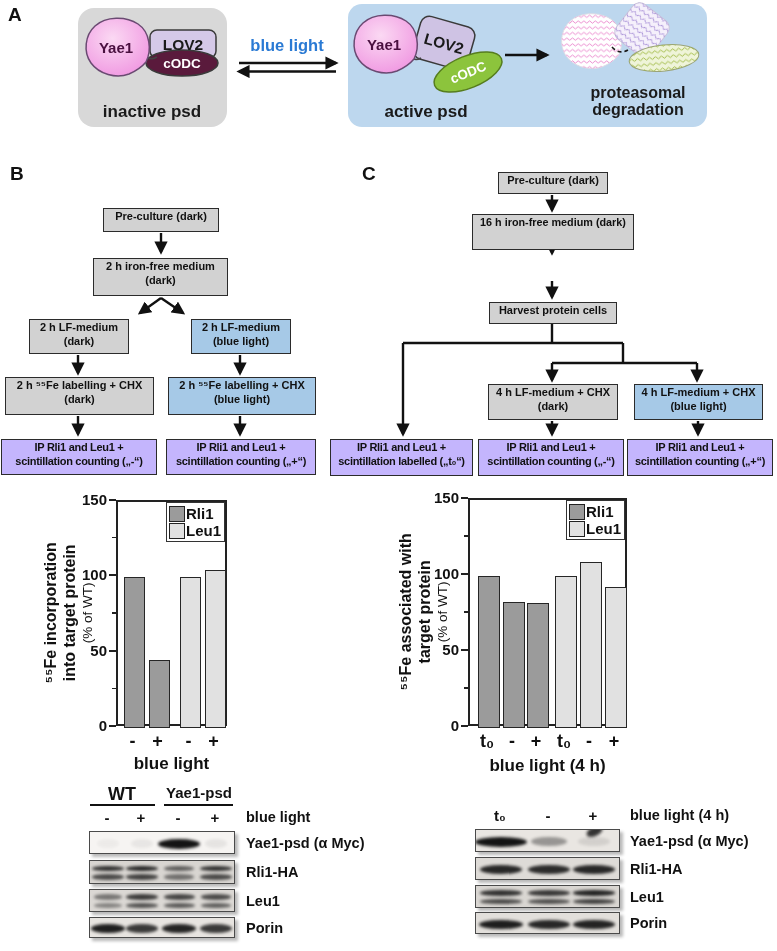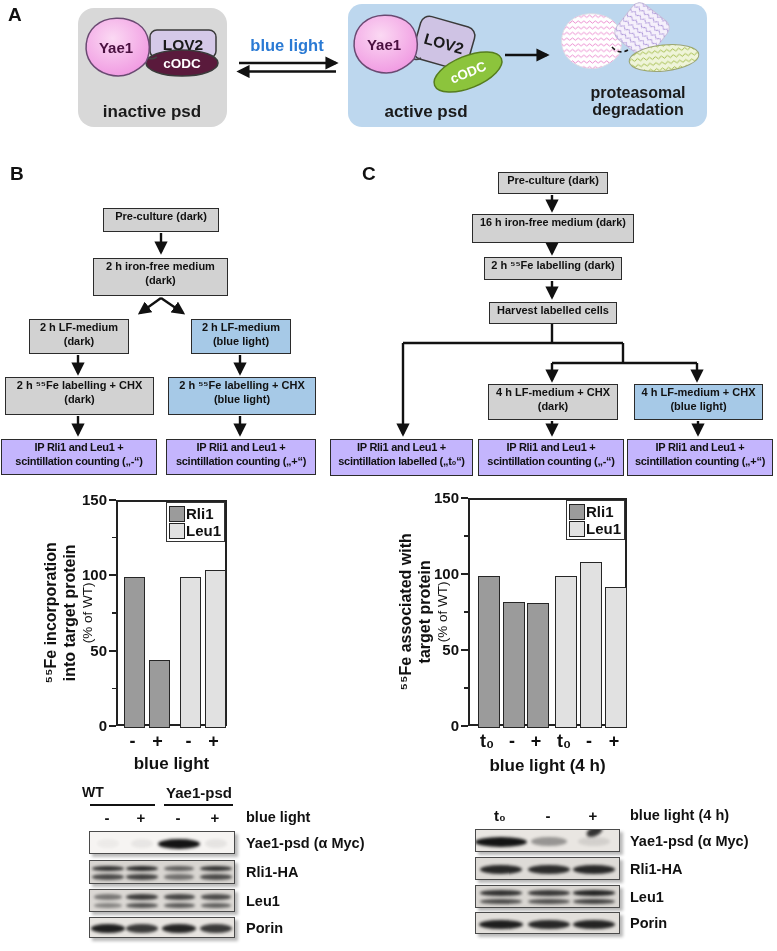--- a/index.html
+++ b/index.html
@@ -168,28 +168,25 @@
       <div class="fc-line">IP Rli1 and Leu1 +</div>
       <div class="fc-line">scintillation counting („-“)</div>
     </div>
     <div class="fc-box fc-white" style="left: 166px; top: 439px; width: 150px; height: 36px;">
       <div class="fc-line">IP Rli1 and Leu1 +</div>
       <div class="fc-line">scintillation counting („+“)</div>
     </div>
     <div class="fc-box fc-gray" style="left: 498px; top: 172px; width: 110px; height: 22px;">
       <div class="fc-line">Pre-culture (dark)</div>
     </div>
-    <div class="fc-box fc-gray" style="left: 472px; top: 214px; width: 162px; height: 29px; font-size: 10.8px;">
+    <div class="fc-box fc-gray" style="left: 472px; top: 214px; width: 162px; height: 36px; font-size: 10.8px;">
       <div class="fc-line">16 h iron-free medium (dark)</div>
     </div>
-    <div class="fc-box fc-gray" style="left: 484px; top: 257px; width: 138px; height: 23px;">
-      <div class="fc-line">2 h ⁵⁵Fe labelling (dark)</div>
-    </div>
     <div class="fc-box fc-gray" style="left: 489px; top: 302px; width: 128px; height: 22px;">
-      <div class="fc-line">Harvest labelled cells</div>
+      <div class="fc-line">Harvest protein cells</div>
     </div>
     <div class="fc-box fc-gray" style="left: 488px; top: 384px; width: 130px; height: 36px;">
       <div class="fc-line">4 h LF-medium + CHX</div>
       <div class="fc-line">(dark)</div>
     </div>
     <div class="fc-box fc-blue" style="left: 634px; top: 384px; width: 129px; height: 36px;">
       <div class="fc-line">4 h LF-medium + CHX</div>
       <div class="fc-line">(blue light)</div>
     </div>
     <div class="fc-box fc-white" style="left: 330px; top: 439px; width: 143px; height: 37px;">
@@ -299,21 +296,21 @@
     <div class="xcat" style="left: 575px; top: 731px; width: 28px;">-</div>
     <div class="xcat" style="left: 600px; top: 731px; width: 28px;">+</div>
     <div class="xtitle" style="left: 477.5px; top: 756px; width: 140px;">blue light (4 h)</div>
     <div class="ylab-wrap" style="left: 384px; top: 498px; width: 80px; height: 228px;">
       <div class="ylab">
         <div>⁵⁵Fe associated with</div>
         <div>target protein</div>
         <div class="plain">(% of WT)</div>
       </div>
     </div>
-    <div class="blot-text" style="left: 82px; top: 784px; width: 80px; font-size: 14px;">WT</div>
+    <div class="blot-text" style="left: 82px; top: 784px; width: 80px; text-align: center; font-size: 18px;">WT</div>
     <div class="hline" style="left: 90px; top: 804px; width: 65px;"></div>
     <div class="blot-text" style="left: 159px; top: 784px; width: 80px; text-align: center; font-size: 15px;">Yae1-psd</div>
     <div class="hline" style="left: 164px; top: 804px; width: 69px;"></div>
     <div class="lane-lab" style="left: 95px; top: 809px; width: 24px;">-</div>
     <div class="lane-lab" style="left: 129px; top: 809px; width: 24px;">+</div>
     <div class="lane-lab" style="left: 166px; top: 809px; width: 24px;">-</div>
     <div class="lane-lab" style="left: 203px; top: 809px; width: 24px;">+</div>
     <div class="blot-text" style="left: 246px; top: 809px;">blue light</div>
     <div class="strip" style="left: 89px; top: 831px; width: 146px; height: 23px; background: rgb(246, 244, 242);">
       <div class="band" style="left: 6.76px; top: 7px; width: 22.48px; height: 9px; opacity: 0.04;"></div>

